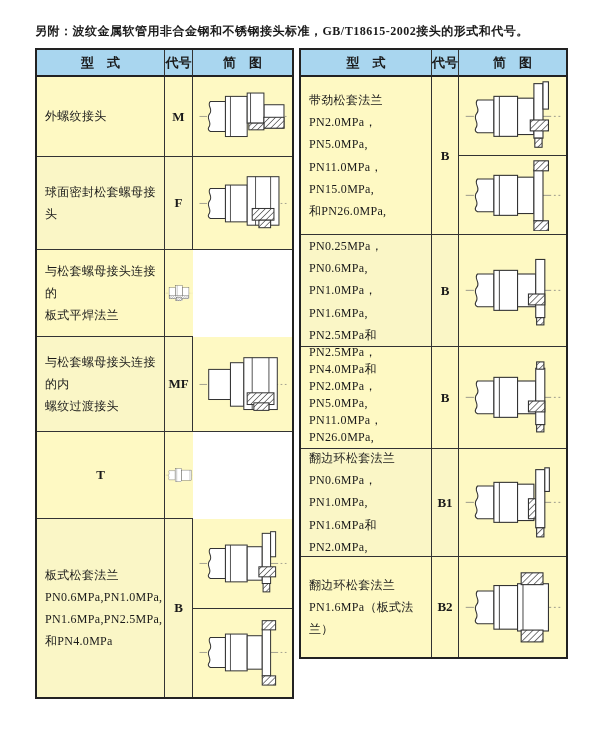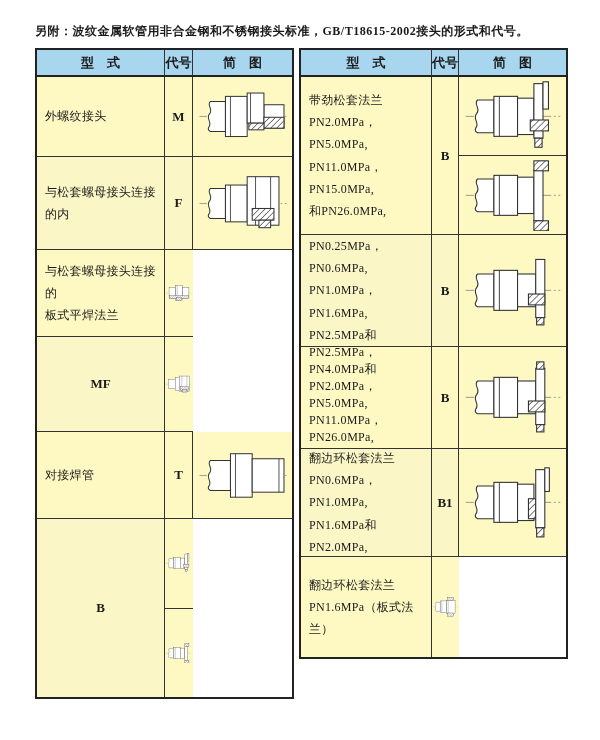--- a/index.html
+++ b/index.html
@@ -80,21 +80,21 @@
                 <line x1="64" y1="12" x2="64" y2="48" stroke="#333" stroke-width="1"></line>
                 <rect x="80" y="41" width="24" height="13" fill="url(#hx0)" stroke="#333" stroke-width="1.2"></rect>
                 <rect x="62" y="48" width="18" height="8" fill="url(#hx0)" stroke="#333" stroke-width="1.2"></rect>
               </svg>
             </div>
           </div>
       </div>
 
       <div class="row" style="height:93px">
         <div class="cell type hl">
-          <span>与松套螺母接头连接的内</span></div>
+          <span>球面密封松套螺母接头</span></div>
         <div class="cell code hl">
           <span>F</span>
           </div>
         <div class="cell diag last">
           <div class="dwrap">
               <svg viewBox="0 0 110 80" xmlns="http://www.w3.org/2000/svg">
                 <defs>
                   <pattern id="hx1" width="5" height="5" patternTransform="rotate(45)" patternUnits="userSpaceOnUse">
                     <rect width="5" height="5" fill="#fff"></rect>
                     <line x1="0" y1="0" x2="0" y2="5" stroke="#444" stroke-width="1.6"></line>
@@ -133,20 +133,23 @@
                 <rect x="42" y="10" width="26" height="60" fill="#fff" stroke="#333" stroke-width="1.2"></rect>
                 <line x1="48" y1="10" x2="48" y2="70" stroke="#333" stroke-width="1"></line>
                 <rect x="18" y="50" width="74" height="12" fill="url(#hx2)" stroke="#333" stroke-width="1.2"></rect>
                 <rect x="44" y="56" width="22" height="14" fill="url(#hx2)" stroke="#333" stroke-width="1.2"></rect>
               </svg>
             </div>
           </div>
       </div>
 
       <div class="row" style="height:95px">
+        <div class="cell type hl">
+          <span>与松套螺母接头连接的内
+螺纹过渡接头</span></div>
         <div class="cell code hl">
           <span>MF</span>
           </div>
         <div class="cell diag last">
           <div class="dwrap">
               <svg viewBox="0 0 110 80" xmlns="http://www.w3.org/2000/svg">
                 <defs>
                   <pattern id="hx3" width="5" height="5" patternTransform="rotate(45)" patternUnits="userSpaceOnUse">
                     <rect width="5" height="5" fill="#fff"></rect>
                     <line x1="0" y1="0" x2="0" y2="5" stroke="#444" stroke-width="1.6"></line>
@@ -159,22 +162,20 @@
                 <line x1="66" y1="8" x2="66" y2="70" stroke="#333" stroke-width="1"></line>
                 <line x1="86" y1="8" x2="86" y2="70" stroke="#333" stroke-width="1"></line>
                 <rect x="60" y="50" width="32" height="14" fill="url(#hx3)" stroke="#333" stroke-width="1.2"></rect>
                 <rect x="68" y="62" width="18" height="9" fill="url(#hx3)" stroke="#333" stroke-width="1.2"></rect>
               </svg>
             </div>
           </div>
       </div>
 
       <div class="row" style="height:87px">
-        <div class="cell type">
-          <span>对接焊管</span></div>
         <div class="cell code">
           <span>T</span>
           </div>
         <div class="cell diag last">
           <div class="dwrap">
               <svg viewBox="0 0 110 80" xmlns="http://www.w3.org/2000/svg">
                 <defs>
                   <pattern id="hx4" width="5" height="5" patternTransform="rotate(45)" patternUnits="userSpaceOnUse">
                     <rect width="5" height="5" fill="#fff"></rect>
                     <line x1="0" y1="0" x2="0" y2="5" stroke="#444" stroke-width="1.6"></line>
@@ -185,20 +186,25 @@
                 <rect x="40" y="14" width="26" height="52" fill="#fff" stroke="#333" stroke-width="1.2"></rect>
                 <line x1="46" y1="14" x2="46" y2="66" stroke="#333" stroke-width="1"></line>
                 <rect x="66" y="20" width="38" height="40" fill="#fff" stroke="#333" stroke-width="1.2"></rect>
                 <line x1="98" y1="20" x2="98" y2="60" stroke="#333" stroke-width="1"></line>
               </svg>
             </div>
           </div>
       </div>
 
       <div class="row lastrow" style="height:178px">
+        <div class="cell type hl">
+          <span>板式松套法兰
+PN0.6MPa,PN1.0MPa,
+PN1.6MPa,PN2.5MPa,
+和PN4.0MPa</span></div>
         <div class="cell code hl">
           <span>B</span>
           </div>
         <div class="cell diag last split">
           <div class="dhalf divided">
             <div class="dwrap">
                 <svg viewBox="0 0 110 80" xmlns="http://www.w3.org/2000/svg">
                   <defs>
                     <pattern id="hx5" width="5" height="5" patternTransform="rotate(45)" patternUnits="userSpaceOnUse">
                       <rect width="5" height="5" fill="#fff"></rect>
@@ -401,20 +407,23 @@
                 <rect x="81" y="68" width="8" height="10" fill="url(#hx11)" stroke="#333" stroke-width="1.2"></rect>
               </svg>
             </div>
           </div>
       </div>
 
       <div class="row lastrow" style="height:100px">
         <div class="cell type">
           <span>翻边环松套法兰
 PN1.6MPa（板式法兰）</span></div>
+        <div class="cell code">
+          <span>B2</span>
+          </div>
         <div class="cell diag last">
           <div class="dwrap">
               <svg viewBox="0 0 110 80" xmlns="http://www.w3.org/2000/svg">
                 <defs>
                   <pattern id="hx12" width="5" height="5" patternTransform="rotate(45)" patternUnits="userSpaceOnUse">
                     <rect width="5" height="5" fill="#fff"></rect>
                     <line x1="0" y1="0" x2="0" y2="5" stroke="#444" stroke-width="1.6"></line>
                   </pattern>
                 </defs>
                 <line x1="3" y1="40" x2="107" y2="40" stroke="#777" stroke-width="0.8" stroke-dasharray="9 3 2 3"></line>

